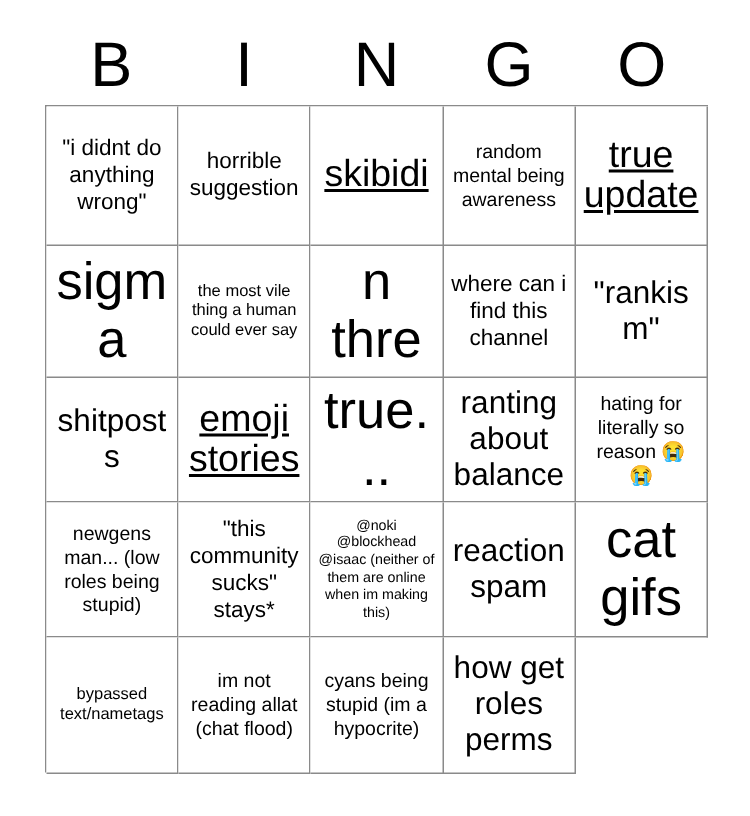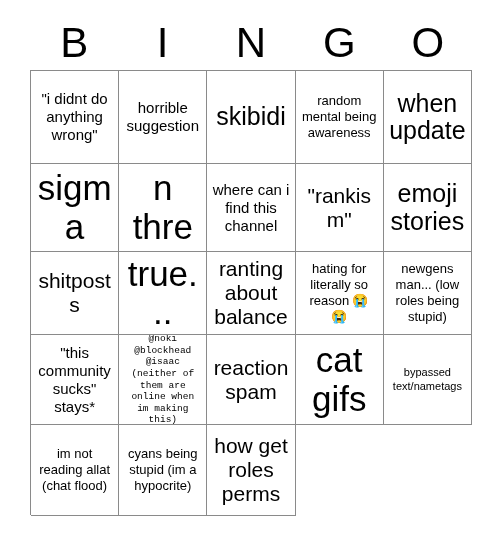--- a/index.html
+++ b/index.html
@@ -77,26 +77,26 @@
     display: block;
     width: 100%;
     line-height: 1.12;
     word-wrap: break-word;
     overflow-wrap: break-word;
     hyphens: none;
   }
 
   
   .sz-xxl .cell-text { font-size: 35px; line-height: 1.1; }
-  .sz-xl  .cell-text { font-size: 25px; line-height: 1.1; }
+  .sz-xl  .cell-text { font-size: 25px; line-height: 1.1; text-decoration: underline; }
   .sz-lg  .cell-text { font-size: 21px; line-height: 1.14; }
   .sz-md  .cell-text { font-size: 15px; line-height: 1.2; }
   .sz-sm  .cell-text { font-size: 13px; line-height: 1.22; }
   .sz-xs  .cell-text { font-size: 11px; line-height: 1.2; }
-  .sz-xxs .cell-text { font-size: 9.5px; line-height: 1.22; font-family: Liberation Mono, monospace; }
+  .sz-xxs .cell-text { font-size: 9.5px; line-height: 1.22; }
 </style>
 </head>
 <body>
 
 <div class="card">
 
   <div class="bingo-header">
       <div class="bingo-letter">B</div>
       <div class="bingo-letter">I</div>
       <div class="bingo-letter">N</div>
@@ -111,39 +111,42 @@
       <div class="bingo-cell sz-md">
         <span class="cell-text">horrible suggestion</span>
       </div>
       <div class="bingo-cell sz-xl">
         <span class="cell-text">skibidi</span>
       </div>
       <div class="bingo-cell sz-sm">
         <span class="cell-text">random mental being awareness</span>
       </div>
       <div class="bingo-cell sz-xl">
-        <span class="cell-text">when update</span>
+        <span class="cell-text">true update</span>
       </div>
       <div class="bingo-cell sz-xxl">
         <span class="cell-text">sigma</span>
+      </div>
+      <div class="bingo-cell sz-xs">
+        <span class="cell-text">the most vile thing a human could ever say</span>
       </div>
       <div class="bingo-cell sz-xxl">
         <span class="cell-text">colon three</span>
       </div>
       <div class="bingo-cell sz-md">
         <span class="cell-text">where can i find this channel</span>
       </div>
       <div class="bingo-cell sz-lg">
         <span class="cell-text">"rankism"</span>
       </div>
+      <div class="bingo-cell sz-lg">
+        <span class="cell-text">shitposts</span>
+      </div>
       <div class="bingo-cell sz-xl">
         <span class="cell-text">emoji stories</span>
-      </div>
-      <div class="bingo-cell sz-lg">
-        <span class="cell-text">shitposts</span>
       </div>
       <div class="bingo-cell sz-xxl">
         <span class="cell-text">true...</span>
       </div>
       <div class="bingo-cell sz-lg">
         <span class="cell-text">ranting about balance</span>
       </div>
       <div class="bingo-cell sz-sm">
         <span class="cell-text">hating for literally so reason 😭 😭</span>
       </div>

